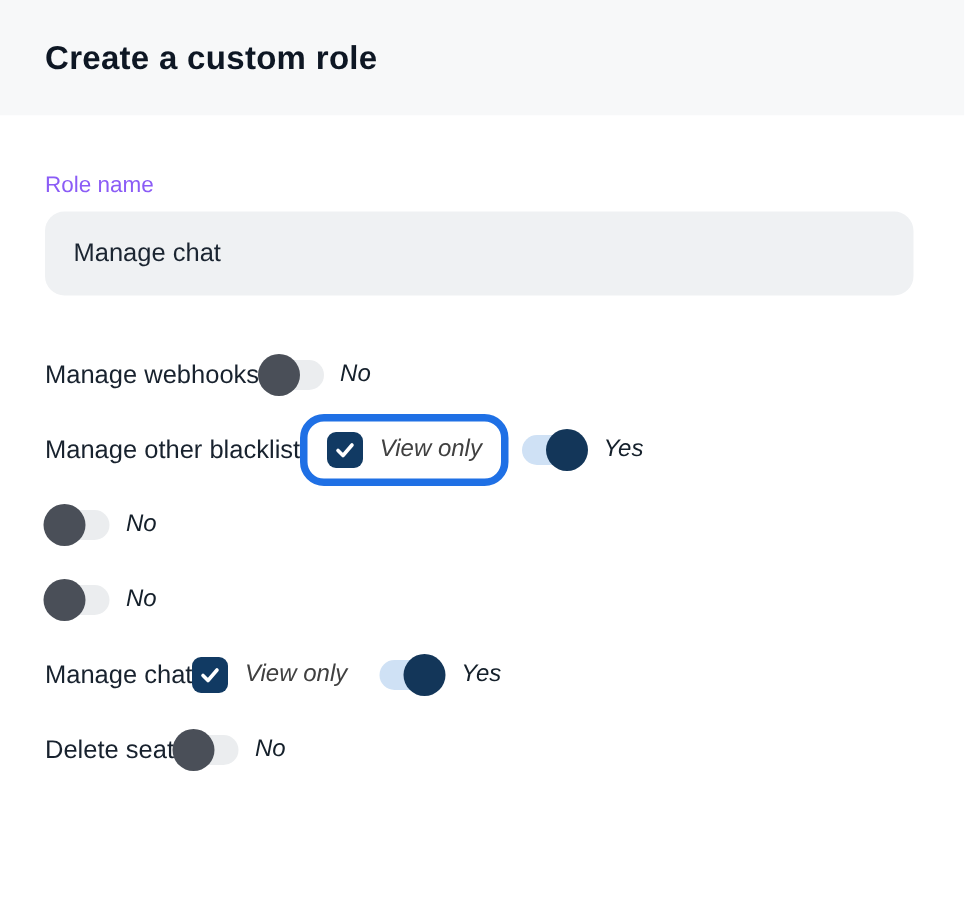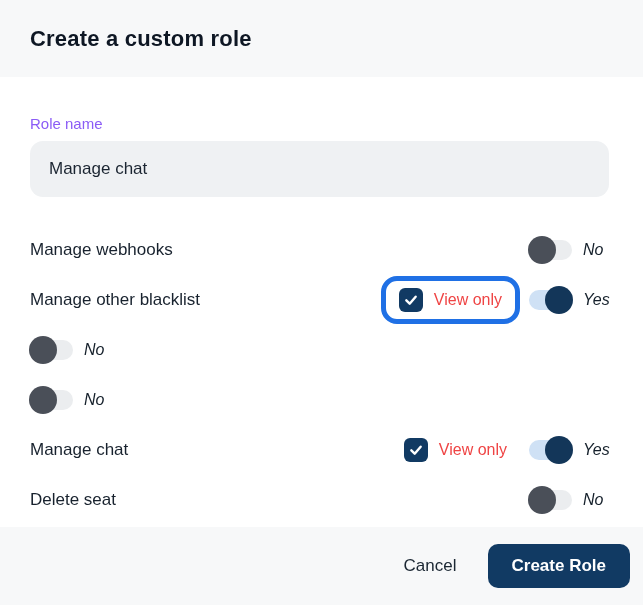--- a/index.html
+++ b/index.html
@@ -50,21 +50,20 @@
     padding: 0 19px;
     font-size: 17px;
     color: #1b2531;
     font-family: "Liberation Sans", sans-serif;
   }
   .permissions { margin-top: 28px; }
   .perm-row {
     height: 50px;
     display: flex;
     align-items: center;
-    justify-content: space-between;
   }
   .perm-label { font-size: 17px; color: #18222e; }
   .row-right { display: flex; align-items: center; }
   .viewonly {
     display: flex; align-items: center;
     margin-right: 22px;
   }
   .viewonly.highlighted {
     border: 5px solid #1f70e5;
     border-radius: 16px;
@@ -77,22 +76,23 @@
     background: #113a63;
     border-radius: 6px;
     display: flex; align-items: center; justify-content: center;
     cursor: pointer;
     flex: 0 0 auto;
   }
   .checkbox svg { display: block; }
   .viewonly-label {
     margin-left: 11px;
     font-size: 16px;
-    color: #ef4444;
+    color: #404040;
     white-space: nowrap;
+    font-style: italic;
   }
   .toggle {
     position: relative;
     width: 43px; height: 20px;
     cursor: pointer;
     flex: 0 0 auto;
   }
   .toggle-track {
     width: 100%; height: 100%;
     border-radius: 10px;
@@ -237,18 +237,14 @@
       <div class="toggle">
         <div class="toggle-track"></div>
         <div class="toggle-knob"></div>
       </div>
       <div class="state-label">No</div>
     </div>
   </div>
 </div>
   </div>
 
-  <div class="modal-footer">
-    <button class="btn-cancel">Cancel</button>
-    <button class="btn-create">Create Role</button>
-  </div>
 
 </div>
 
 </body></html>

